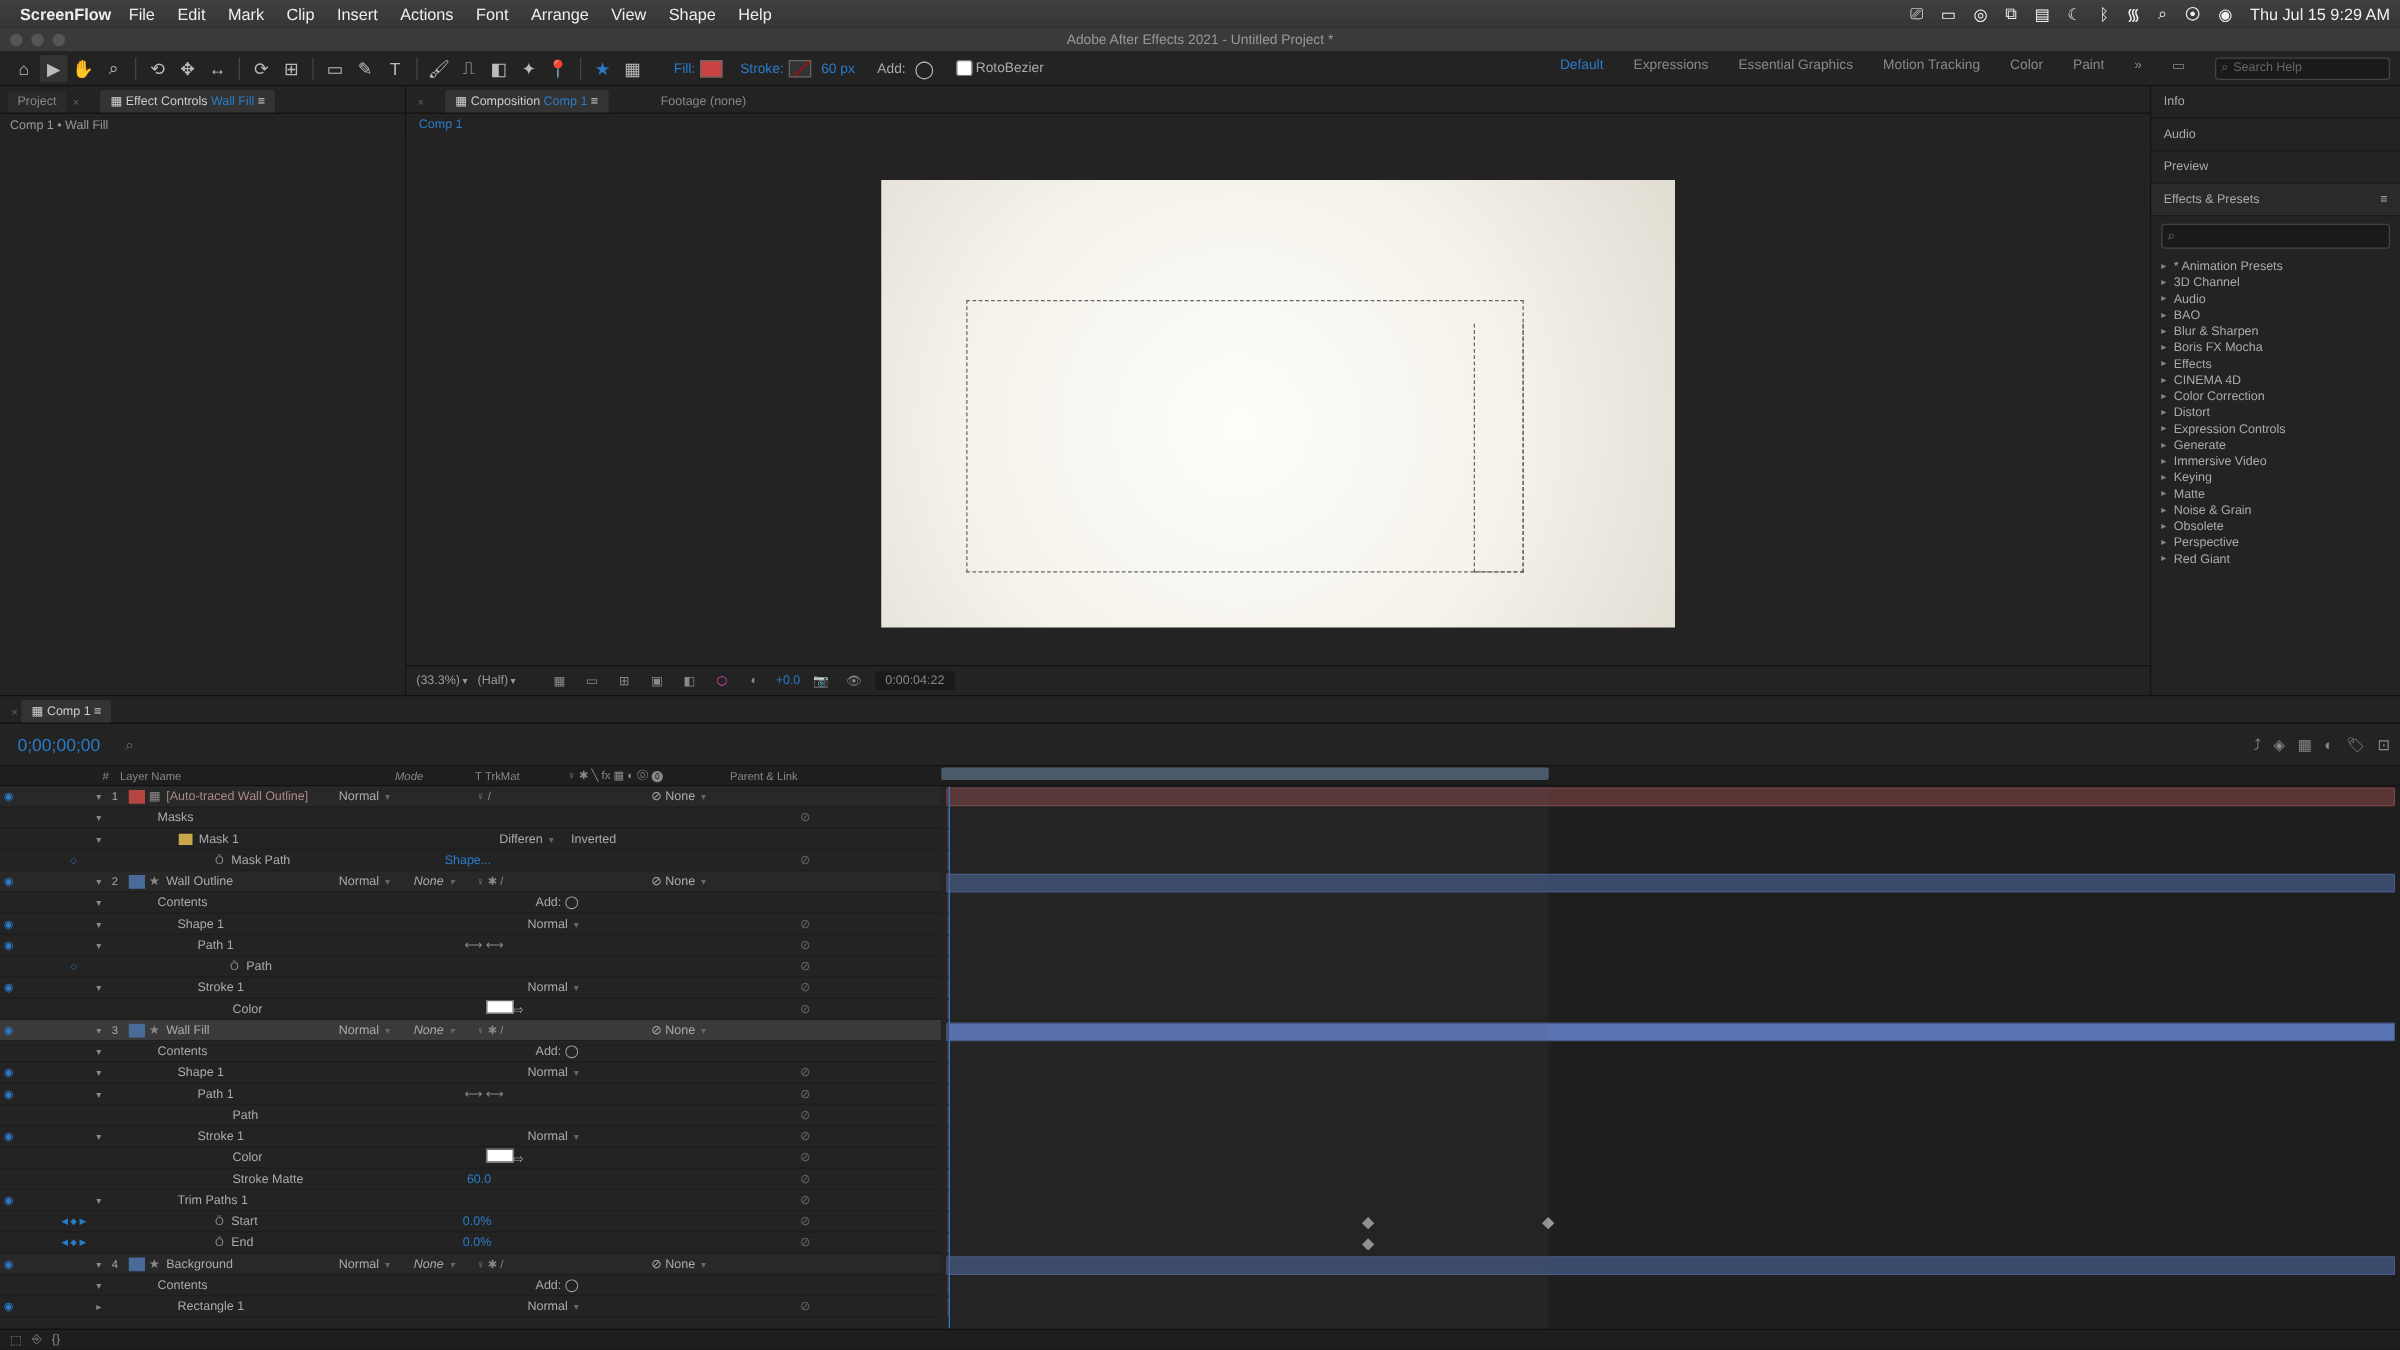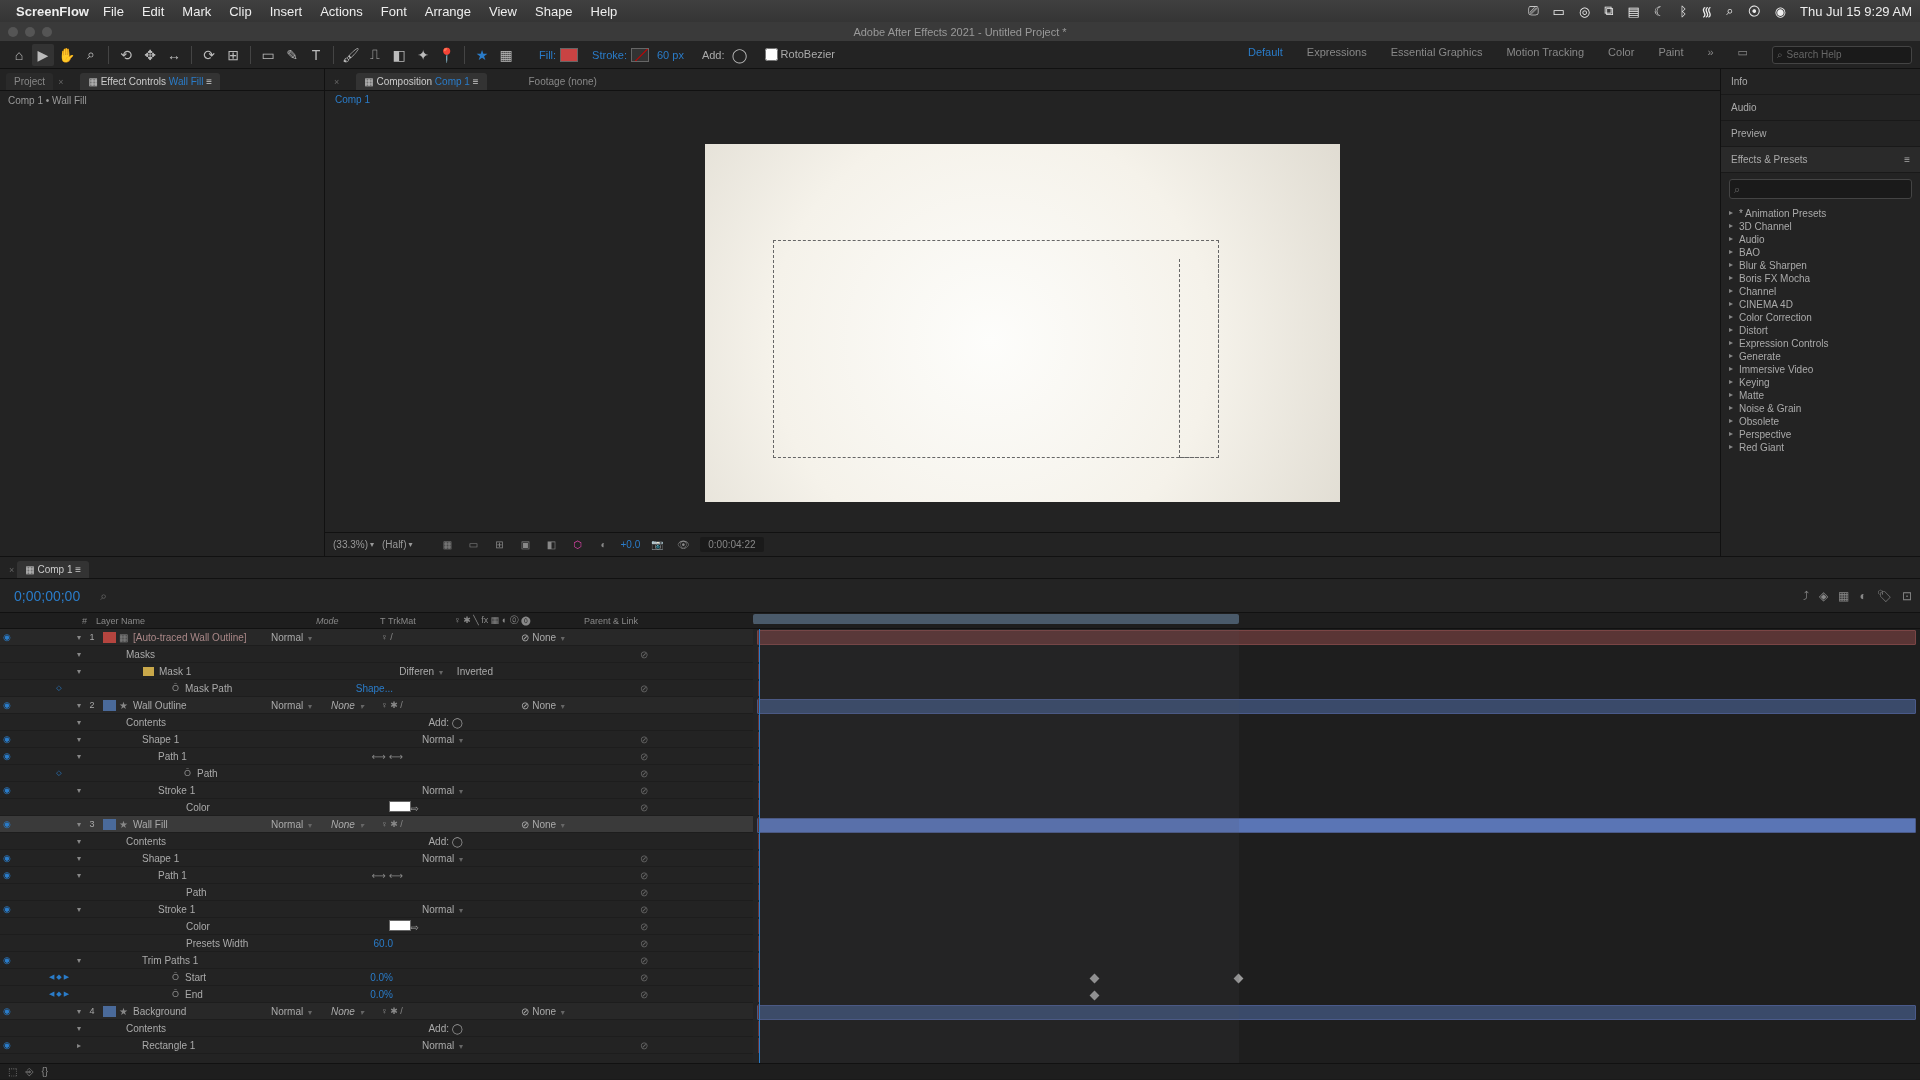--- a/index.html
+++ b/index.html
@@ -247,21 +247,21 @@
         <span style="margin-left:auto;">≡</span>
       </div>
     <div class="ep-search">⌕</div>
     <div class="ep-list" id="ep-list">
         <div class="ep-item">* Animation Presets</div>
         <div class="ep-item">3D Channel</div>
         <div class="ep-item">Audio</div>
         <div class="ep-item">BAO</div>
         <div class="ep-item">Blur &amp; Sharpen</div>
         <div class="ep-item">Boris FX Mocha</div>
-        <div class="ep-item">Channel</div>
+        <div class="ep-item">Effects</div>
         <div class="ep-item">CINEMA 4D</div>
         <div class="ep-item">Color Correction</div>
         <div class="ep-item">Distort</div>
         <div class="ep-item">Expression Controls</div>
         <div class="ep-item">Generate</div>
         <div class="ep-item">Immersive Video</div>
         <div class="ep-item">Keying</div>
         <div class="ep-item">Matte</div>
         <div class="ep-item">Noise &amp; Grain</div>
         <div class="ep-item">Obsolete</div>
@@ -546,21 +546,21 @@
           <span style="position:absolute;left:640px;color:#666;">⊘</span>
         </div>
         <div class="tl-row" style="position: relative;">
           <span class="eye"></span>
           <span class="sw"></span>
           <span class="sw"></span>
           <span class="sw"></span>
           <span class="key" style="width:30px;font-size:7px;color:#2a7cc9;"></span>
           <span class="twirl"></span>
           <span class="indent" style="width:100px;"></span>
-          <span class="lname">Presets Width</span>
+          <span class="lname">Stroke Matte</span>
           <span class="val" style="margin-left:auto;margin-right:360px;">60.0</span>
           <span style="position:absolute;left:640px;color:#666;">⊘</span>
         </div>
         <div class="tl-row" style="position: relative;">
           <span class="eye">◉</span>
           <span class="sw"></span>
           <span class="sw"></span>
           <span class="sw"></span>
           <span class="key" style="width:30px;font-size:7px;color:#2a7cc9;"></span>
           <span class="twirl">▾</span>

